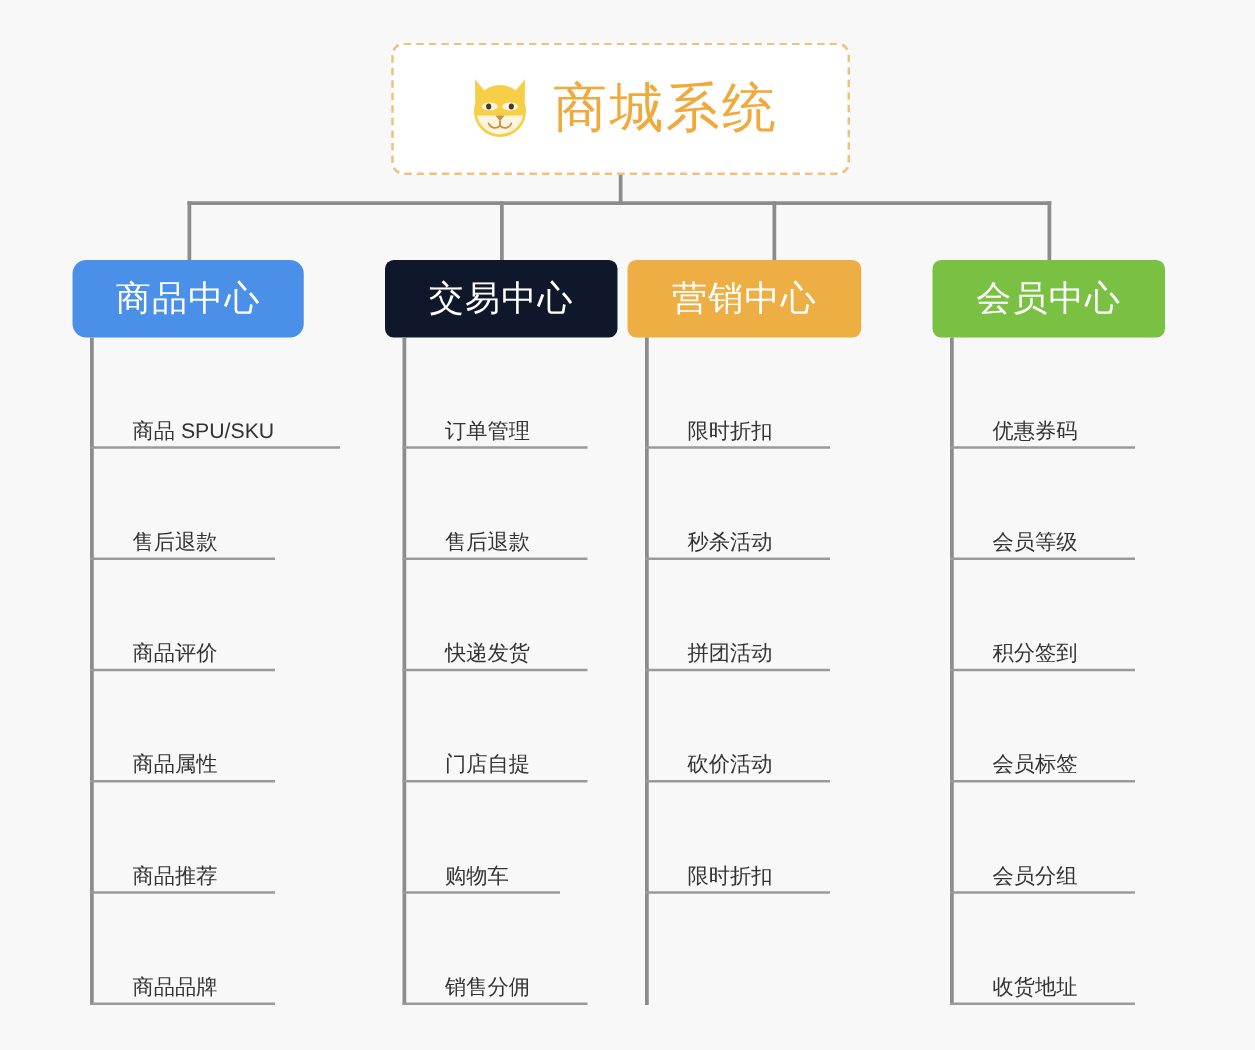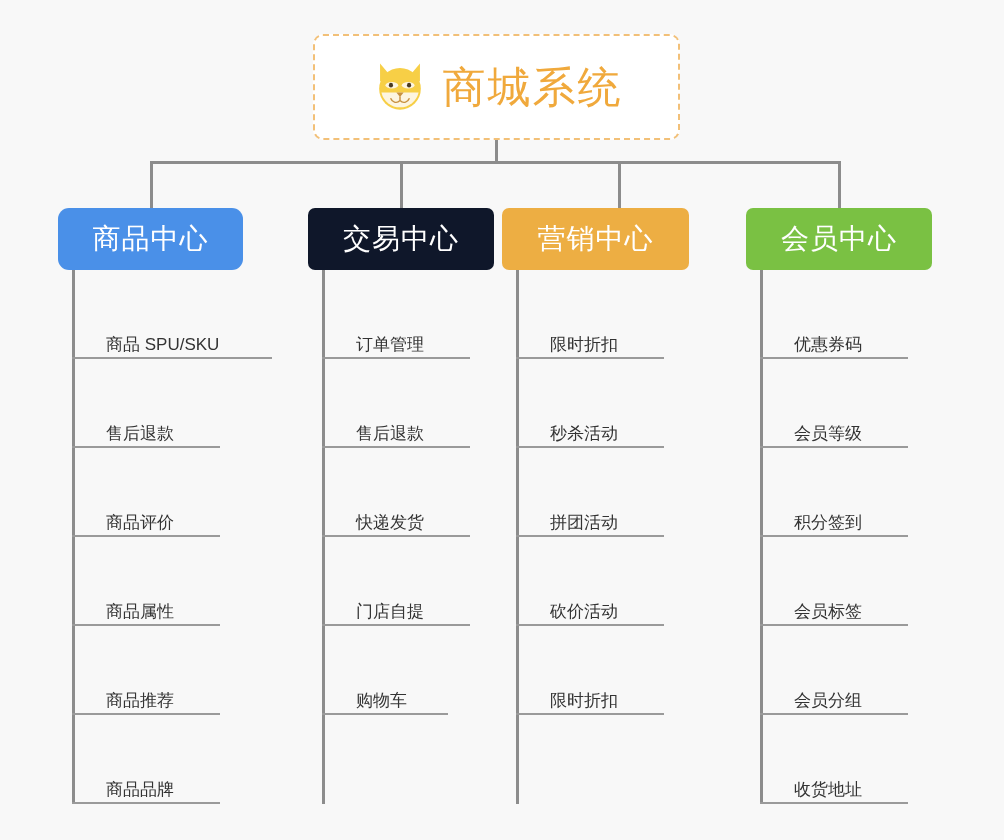--- a/index.html
+++ b/index.html
@@ -204,20 +204,24 @@
         <div class="leaf-rule" style="width: 148px;"></div>
       </div>
       <div class="leaf">
         <span class="leaf-label">门店自提</span>
         <div class="leaf-rule" style="width: 148px;"></div>
       </div>
       <div class="leaf">
         <span class="leaf-label">购物车</span>
         <div class="leaf-rule" style="width: 126px;"></div>
       </div>
+      <div class="leaf">
+        <span class="leaf-label">销售分佣</span>
+        <div class="leaf-rule" style="width: 148px;"></div>
+      </div>
     </div>
   </div>
 
   <div class="column c2">
     <div class="cat-box" style="background: rgb(237, 174, 67);">
       <span>营销中心</span>
     </div>
     <div class="spine" style="height: 534px;"></div>
     <div class="leaf-list">
       <div class="leaf">

